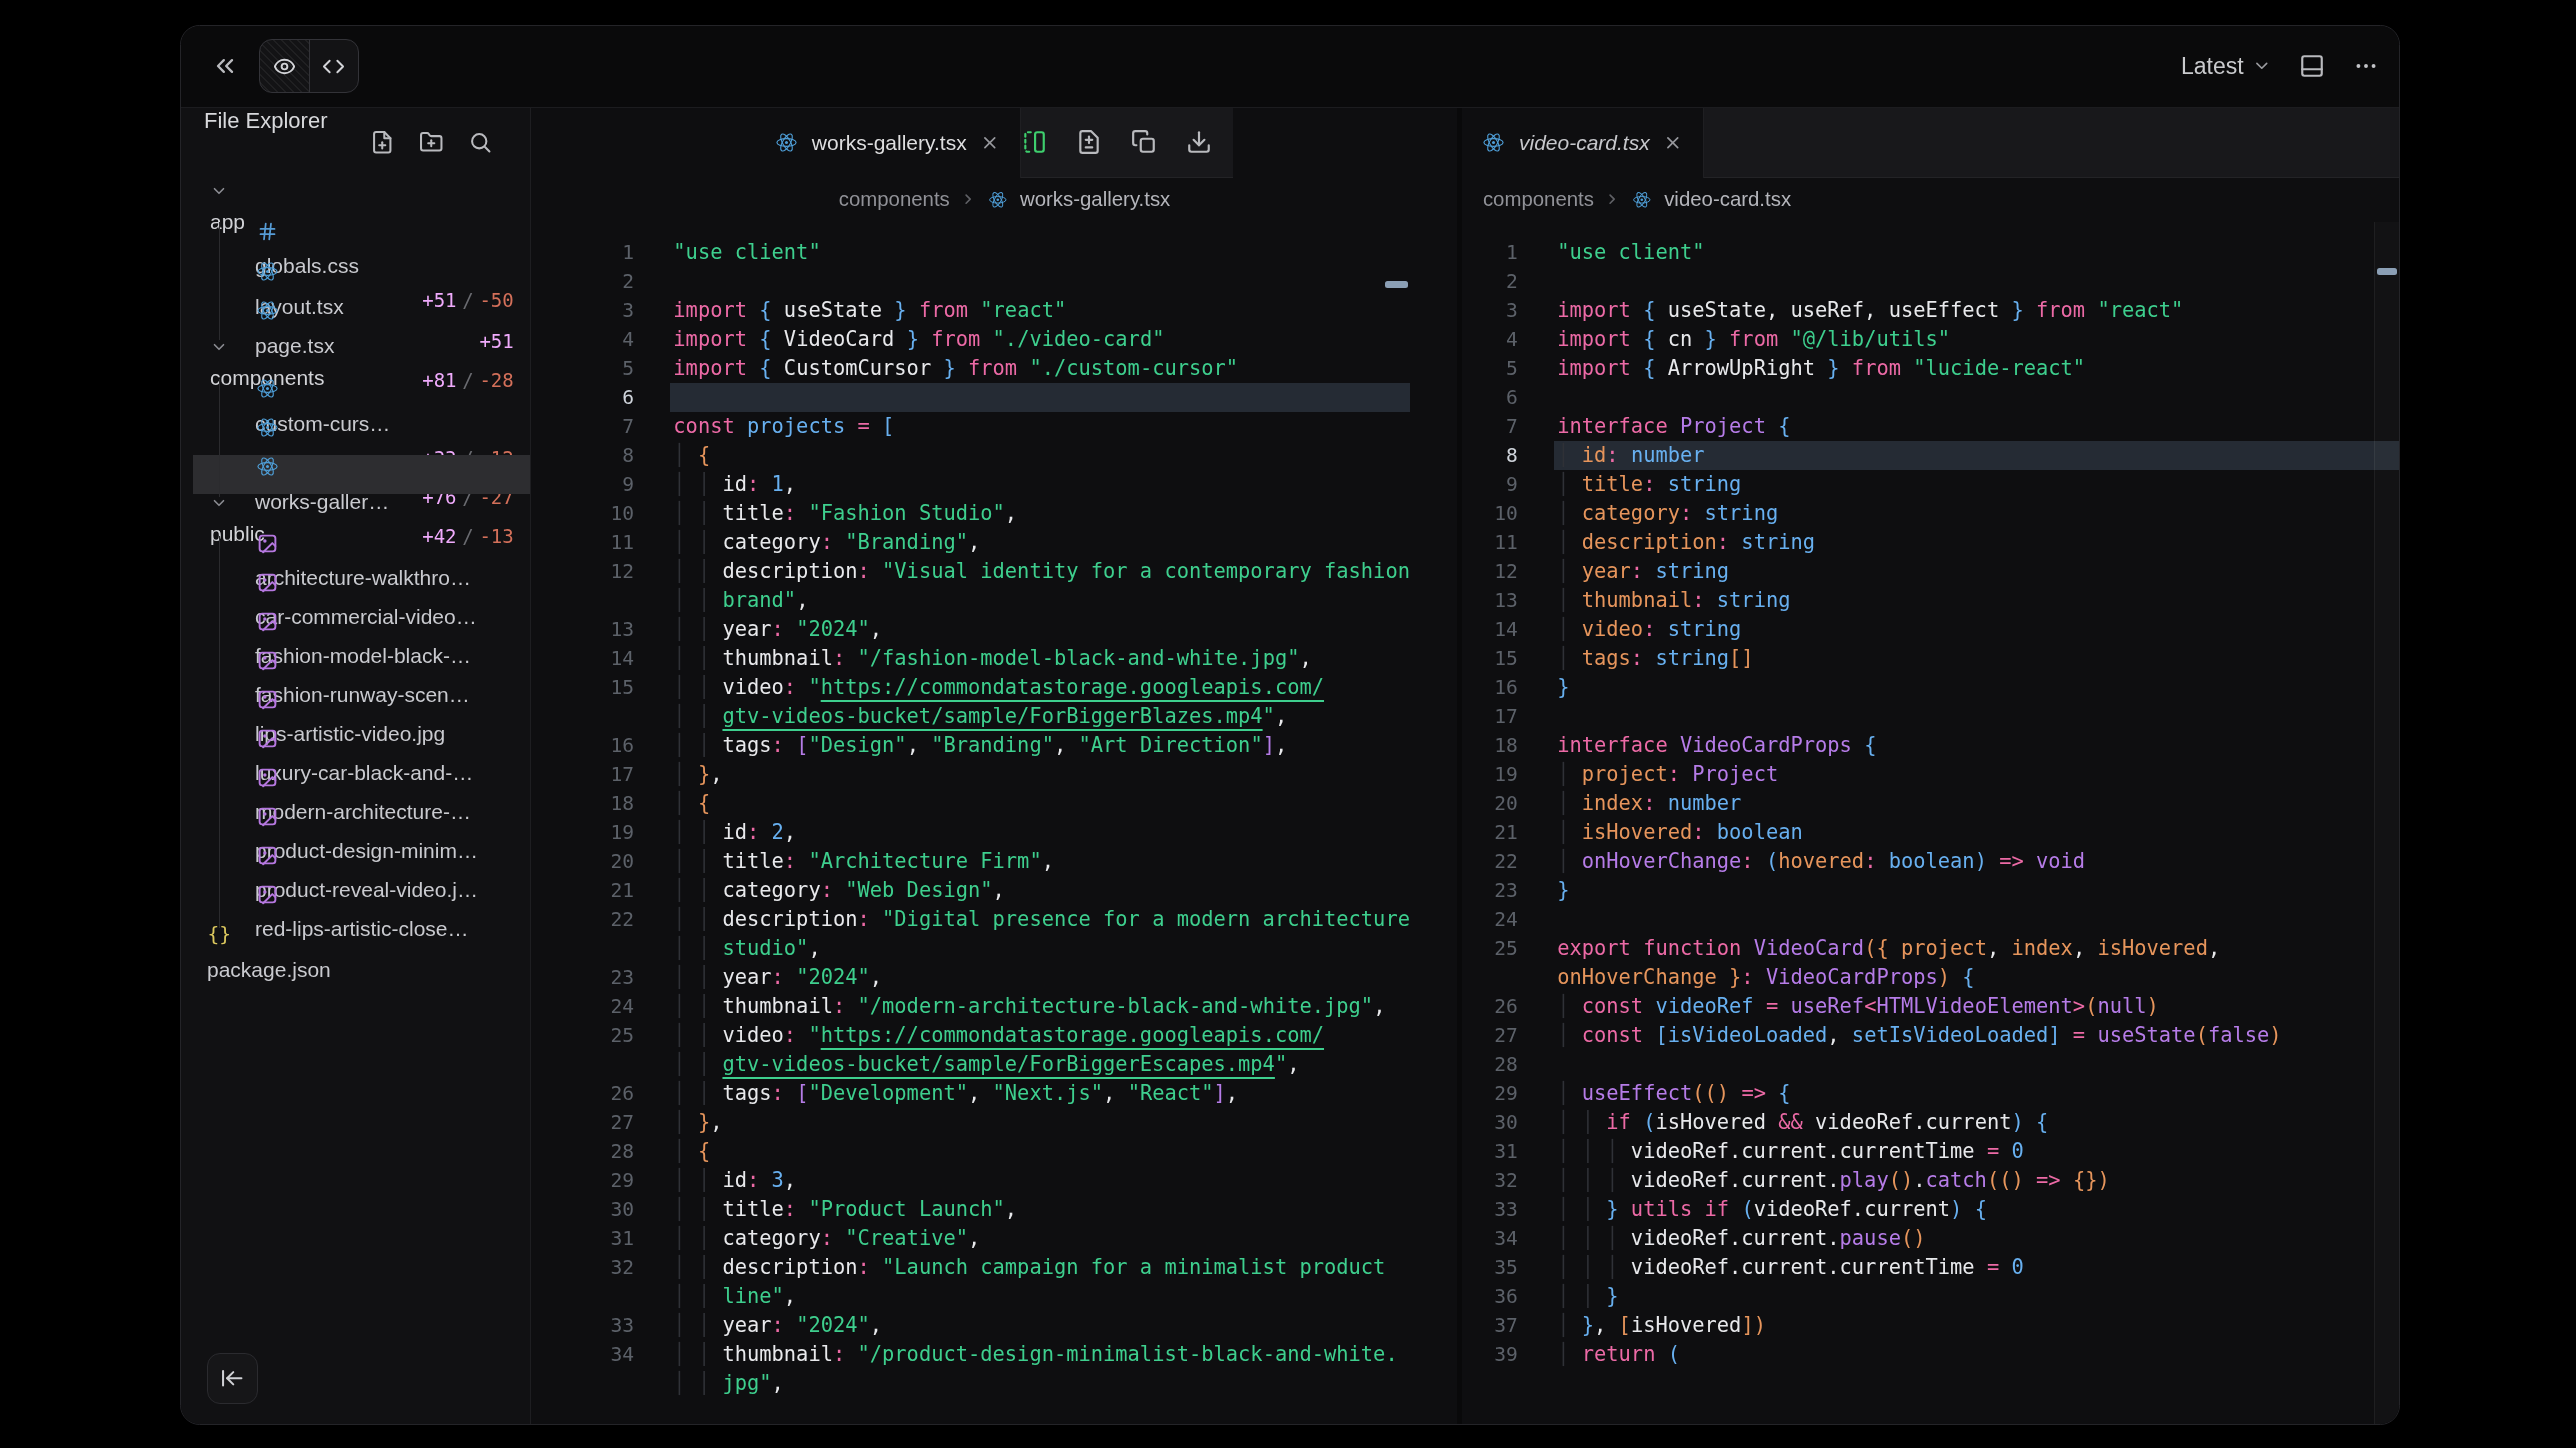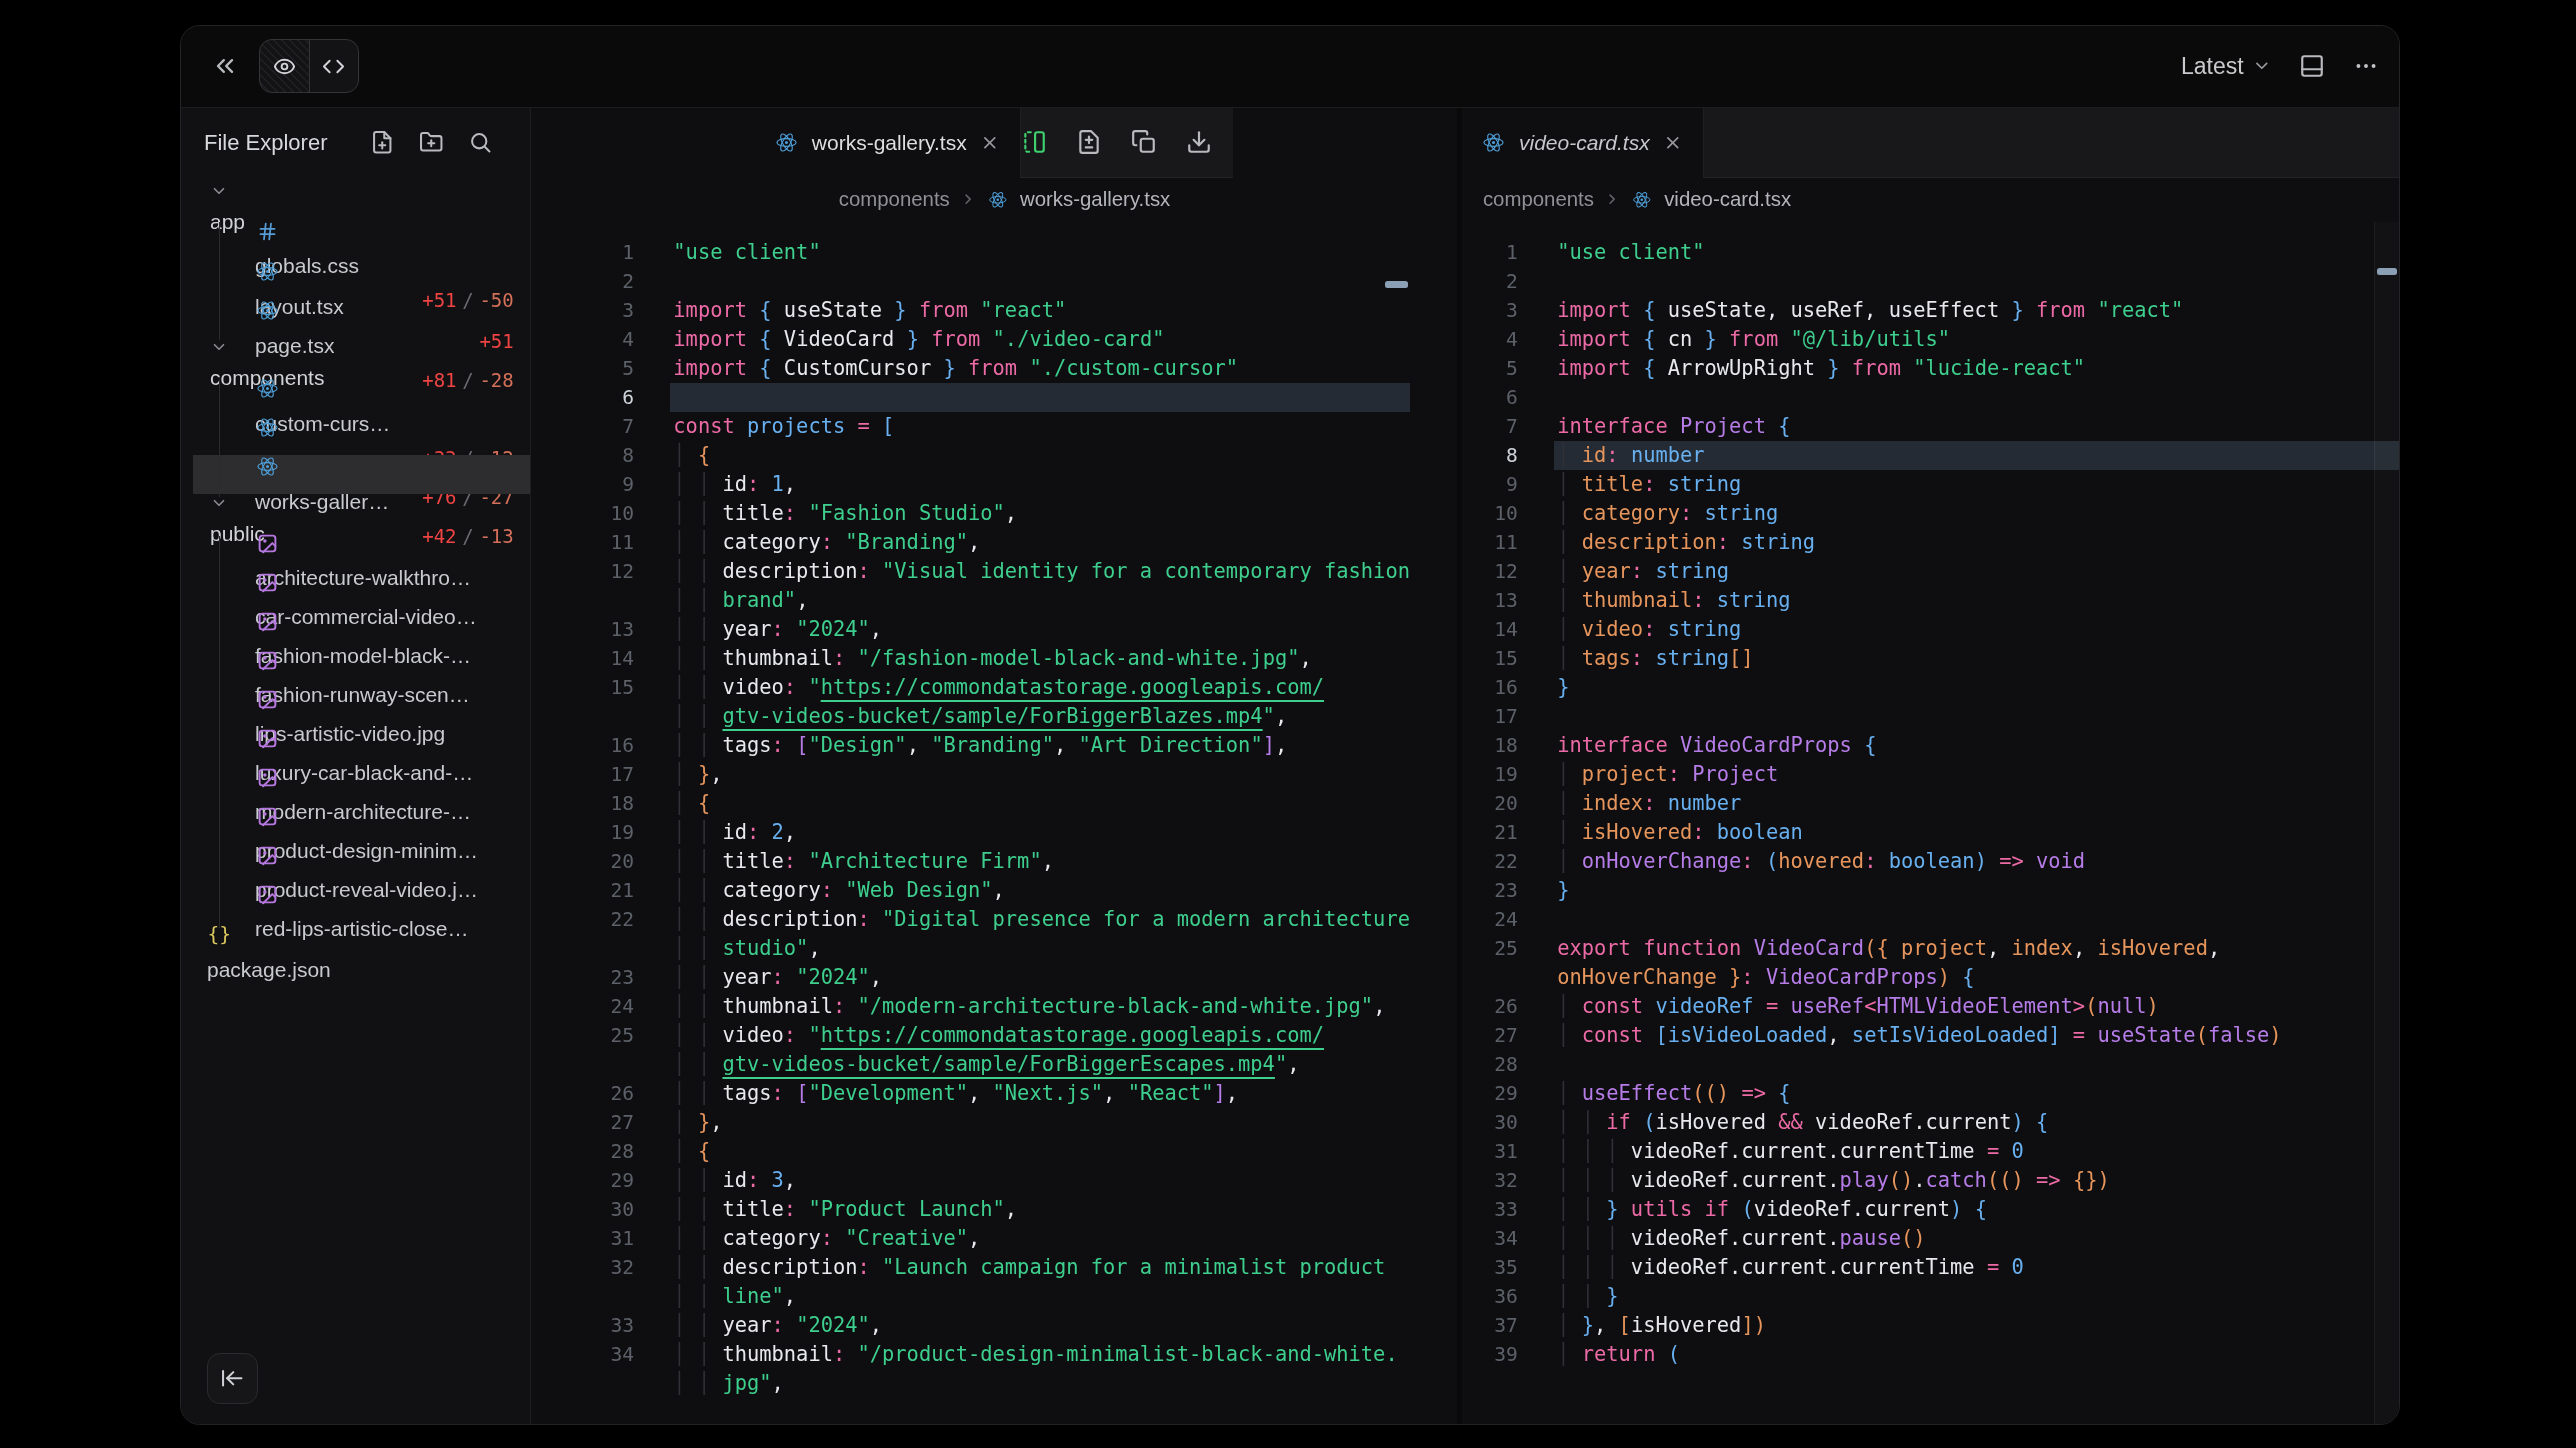--- a/index.html
+++ b/index.html
@@ -15,33 +15,33 @@
   .view-toggle{margin-left:14.7px;width:98px;height:52px;border:1.2px solid #333338;border-radius:13px;
                display:flex;overflow:hidden;background:#131315;}
   .view-toggle .seg{flex:1;display:flex;align-items:center;justify-content:center;color:#d2d3d7;}
   .seg-preview{background:repeating-linear-gradient(45deg,rgba(255,255,255,.055) 0 1.6px,transparent 1.6px 5.7px);
                border-right:1.2px solid #333338;}
   .topbar-right{margin-left:auto;display:flex;align-items:center;gap:28px;}
   .latest{display:flex;align-items:center;gap:8.2px;color:#c9cacd;font-size:23px;}
   
   .content{display:flex;height:1317px;}
   .sidebar{width:350px;background:#111113;border-right:1.6px solid #1e1e21;position:relative;box-sizing:border-box;flex:none;}
-  .sb-header{height:70px;display:flex;align-items:center;padding:0 38px 0 23px;}
+  .sb-header{height:70px;display:flex;padding:0 38px 0 23px;}
   .sb-title{color:#d8d9dc;font-size:22px;}
   .sb-icons{margin-left:auto;display:flex;gap:24.5px;color:#a7a8ae;}
   .tree{position:relative;padding-top:4.9px;}
   .tree-guide{position:absolute;left:38px;width:0.8px;background:#2b2b2e;}
   .tree-row{height:39px;display:flex;font-size:21px;color:#c9cacf;cursor:pointer;position:relative;flex-direction:column;}
   .tree-row.folder{padding-left:29px;color:#d2d3d7;gap:9.8px;}
   .tree-row.child{padding-left:62px;gap:11.4px;margin-left:12px;}
   .tree-row.rootfile{padding-left:26px;gap:11.4px;}
   .tree-row.selected{background:#2d2d30;}
   .tree-row .chev{color:#8b8c92;display:flex;}
   .badges{margin-left:auto;padding-right:16.3px;font-family:"DejaVu Sans Mono",monospace;font-size:19px;display:flex;gap:5.7px;}
-  .badge-add{color:#ef4444;} .badge-slash{color:#6a6b70;} .badge-del{color:#d4705a;}
+  .badge-add{color:#f0abfc;} .badge-slash{color:#6a6b70;} .badge-del{color:#d4705a;}
   .fic{display:flex;align-items:center;justify-content:center;width:24.5px;flex:none;}
   .sb-collapse{position:absolute;left:26px;bottom:21px;width:51px;height:51px;border:1.2px solid #2b2b2f;
                border-radius:13px;background:#161618;color:#d0d1d5;display:flex;align-items:center;justify-content:center;cursor:pointer;}
   
   .pane{display:flex;flex-direction:column;background:#0e0e10;min-width:0;}
   .pane-left{width:926px;flex:none;align-items:center;}
   .pane-sep{width:4.9px;background:#09090a;flex:none;}
   .pane-right{flex:1;position:relative;}
   .tabbar{height:70px;display:flex;flex:none;}
   .tab{display:flex;align-items:center;gap:13px;padding:0 21px 0 19.6px;background:#0e0e10;border-right:0.8px solid #1f1f22;}

